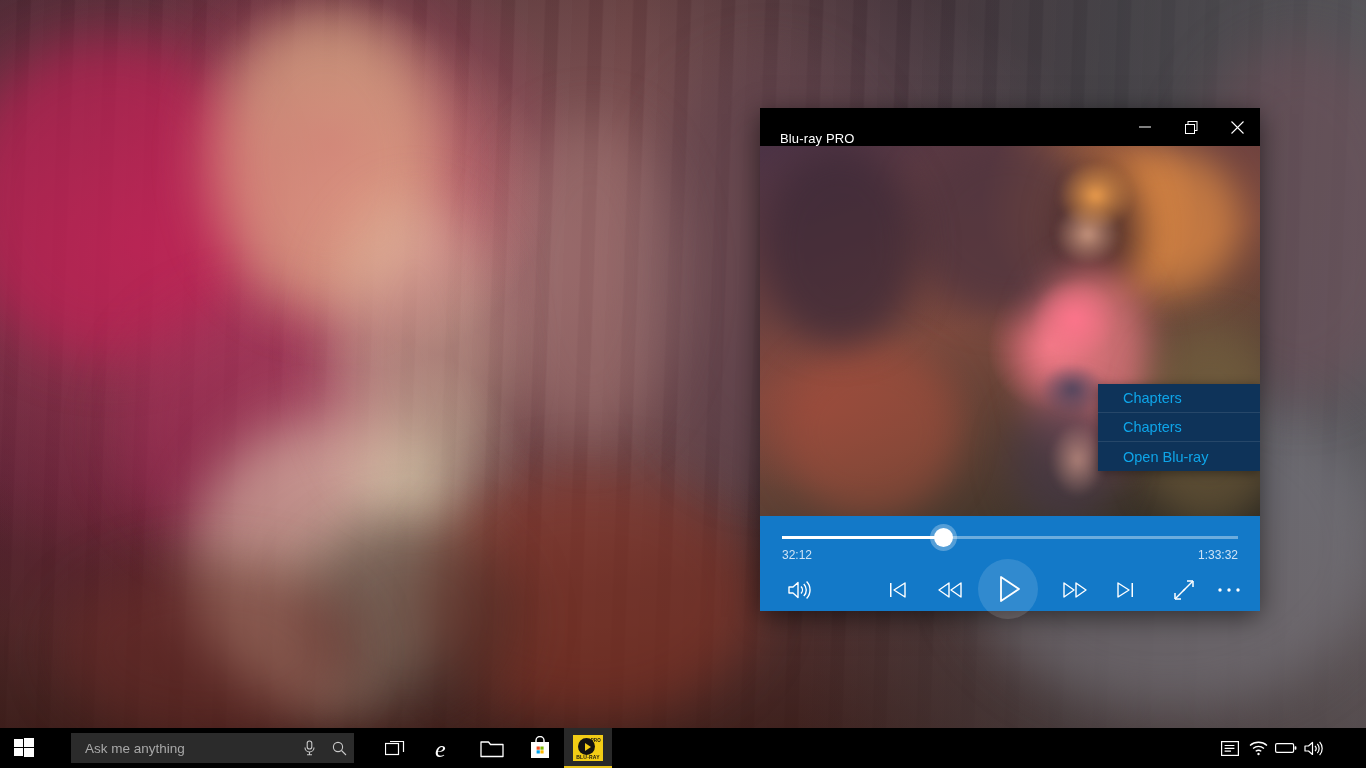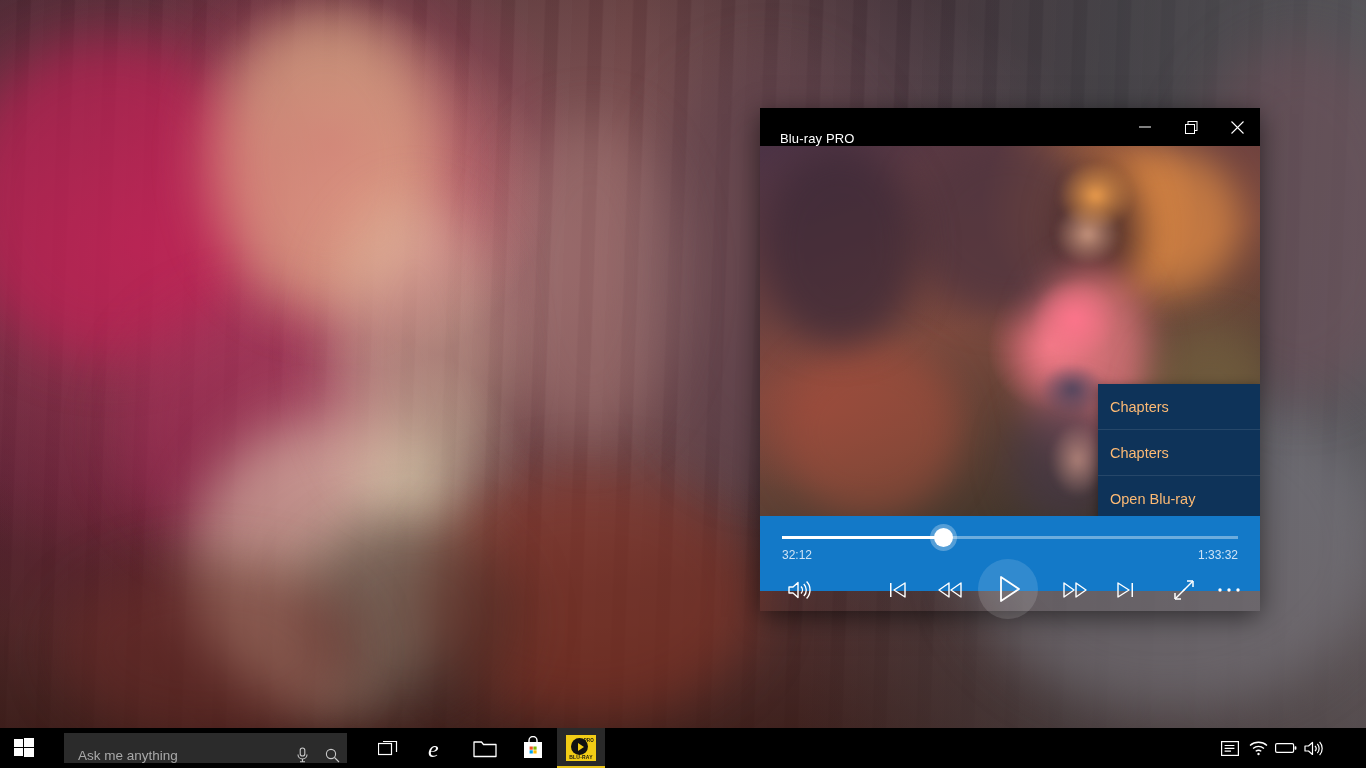--- a/index.html
+++ b/index.html
@@ -105,29 +105,29 @@
   }
 
   
   #ctx-menu {
     position:absolute; right:0; top:238px; width:162px;
     background:#0e3359;
     box-shadow:0 2px 10px rgba(0,0,0,0.4);
     z-index:6;
   }
   .ctx-item {
-    height:46px; display:flex; align-items:center;
-    padding-left:12px; color:#fdba74; font-size:14.5px;
+    height:29px; display:flex; align-items:center;
+    padding-left:25px; color:#0ea5e9; font-size:14.5px;
     border-bottom:1px solid rgba(255,255,255,0.10);
   }
   .ctx-item:last-child { border-bottom:none; }
 
   
   #controls {
-    height:75px; background:#1379c8; position:relative;
+    height:95px; background:#1379c8; position:relative;
   }
   #seek-wrap {
     position:absolute; left:22px; right:22px; top:13px; height:16px;
   }
   #seek-track {
     position:absolute; left:0; right:0; top:7px; height:3px;
     background:rgba(255,255,255,0.38);
   }
   #seek-fill {
     position:absolute; left:0; top:7px; height:3px; width:35.4%;
@@ -156,22 +156,22 @@
 
   
   #taskbar {
     position:absolute; left:0; bottom:0; width:1366px; height:40px;
     background:#000000; display:flex; align-items:center;
   }
   #start-btn {
     width:48px; height:40px; display:flex; align-items:center; justify-content:center;
   }
   #search-box {
-    width:283px; height:30px; background:#2b2b2b; margin-left:16px;
-    display:flex; align-items:flex-end; position:relative;
+    width:283px; height:30px; background:#2b2b2b; margin-left:23px;
+    display:flex; align-items:center; position:relative;
   }
   #search-text {
     color:#a8a8a8; font-size:13.5px; margin-left:14px; flex:1;
   }
   .sicon { width:30px; display:flex; align-items:center; justify-content:center; color:#c9c9c9; }
   .tb-icon {
     width:48px; height:40px; display:flex; align-items:center; justify-content:center;
     color:#ffffff;
   }
   #taskview { margin-left:18px; }

